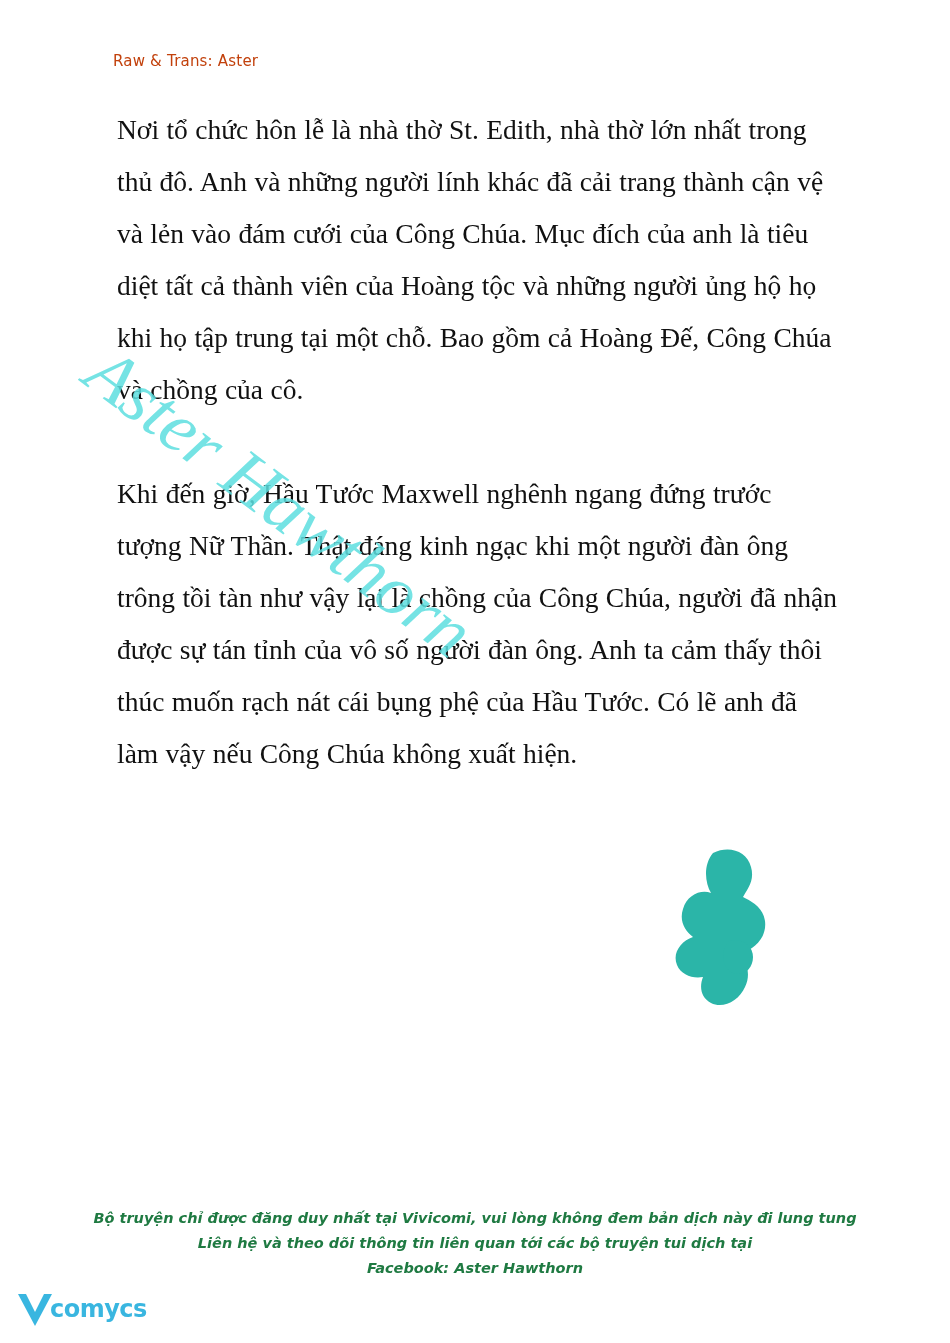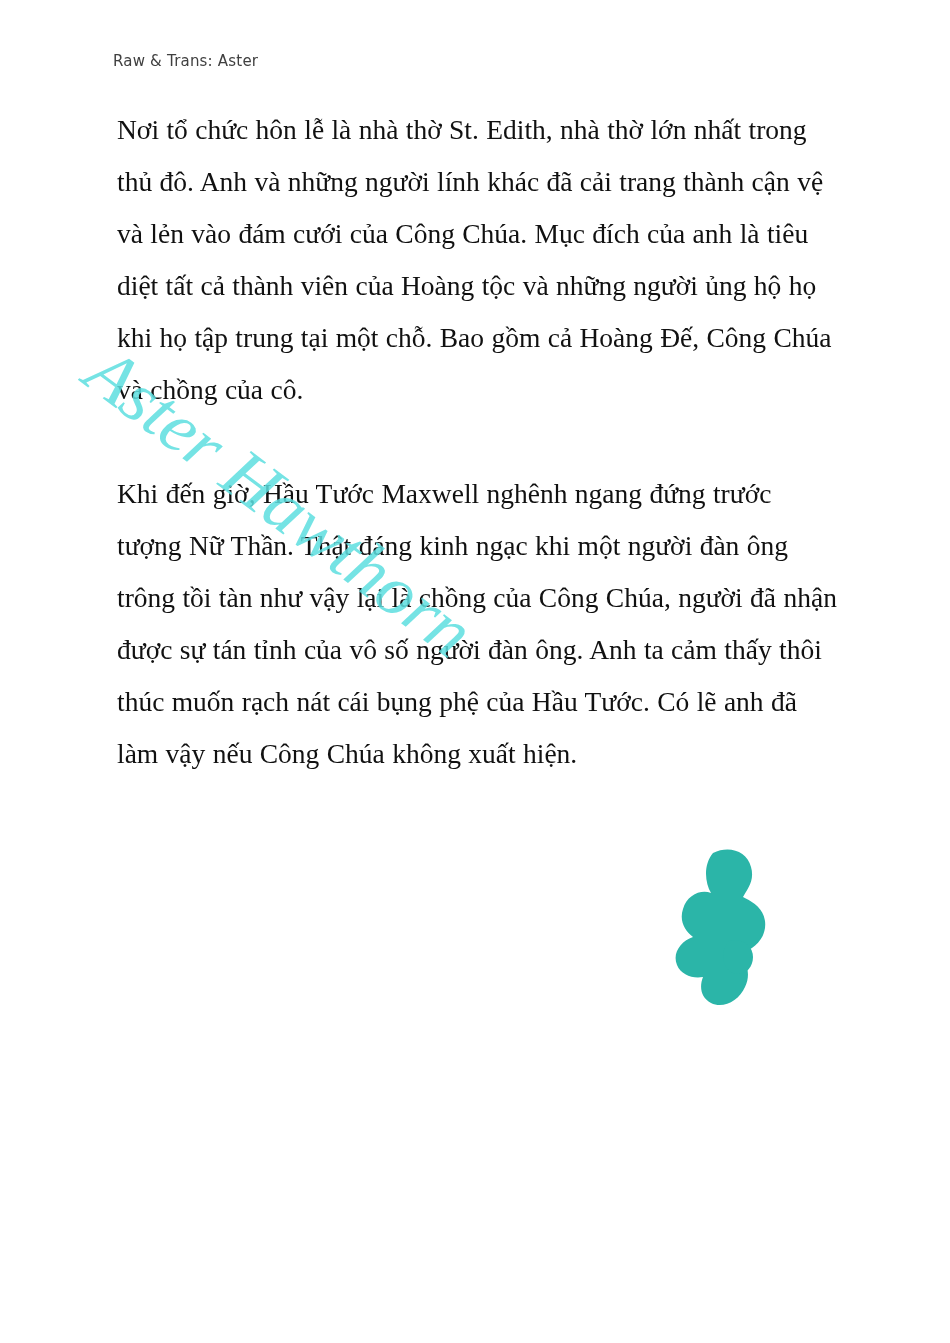--- a/index.html
+++ b/index.html
@@ -20,21 +20,21 @@
     inset: 0;
     background: #ffffff;
   }
 
   .header-label {
     position: absolute;
     left: 113px;
     top: 52px;
     font-family: "DejaVu Sans", sans-serif;
     font-size: 15px;
-    color: #404040;
+    color: #c2410c;
     letter-spacing: 0.2px;
   }
 
   .content {
     position: absolute;
     left: 113px;
     top: 104px;
     width: 724px;
   }
 
@@ -135,15 +135,26 @@
 
   <div class="watermark">
     <span class="watermark-text">Aster Hawthorn</span>
   </div>
 
   <svg class="blob" viewBox="0 0 130 170" xmlns="http://www.w3.org/2000/svg">
     <path d="M58 8 C74 0 92 6 96 22 C100 36 92 44 88 52 C96 56 108 62 110 76 C112 92 100 104 86 108 C92 118 96 130 90 142 C84 156 68 164 56 158 C46 153 44 142 48 132 C38 134 26 130 22 120 C17 108 26 96 38 92 C30 86 24 76 28 64 C32 50 46 44 56 48 C50 38 48 20 58 8 Z" fill="#2bb5a8"></path>
     <path d="M74 96 C86 92 98 100 98 112 C98 124 88 132 78 128 C68 124 64 108 74 96 Z" fill="#2bb5a8"></path>
   </svg>
 
+  <div class="footer">
+    <div>Bộ truyện chỉ được đăng duy nhất tại Vivicomi, vui lòng không đem bản dịch này đi lung tung</div>
+    <div>Liên hệ và theo dõi thông tin liên quan tới các bộ truyện tui dịch tại</div>
+    <div>Facebook: Aster Hawthorn</div>
+  </div>
 
+  <div class="logo">
+    <svg class="logo-v" viewBox="0 0 38 36" xmlns="http://www.w3.org/2000/svg">
+      <path d="M2 2 L19 34 L36 2 L28 2 L19 20 L10 2 Z" fill="#39b6e0"></path>
+    </svg>
+    <div class="logo-text">comycs</div>
+  </div>
 
 </div>
 
 </body></html>

